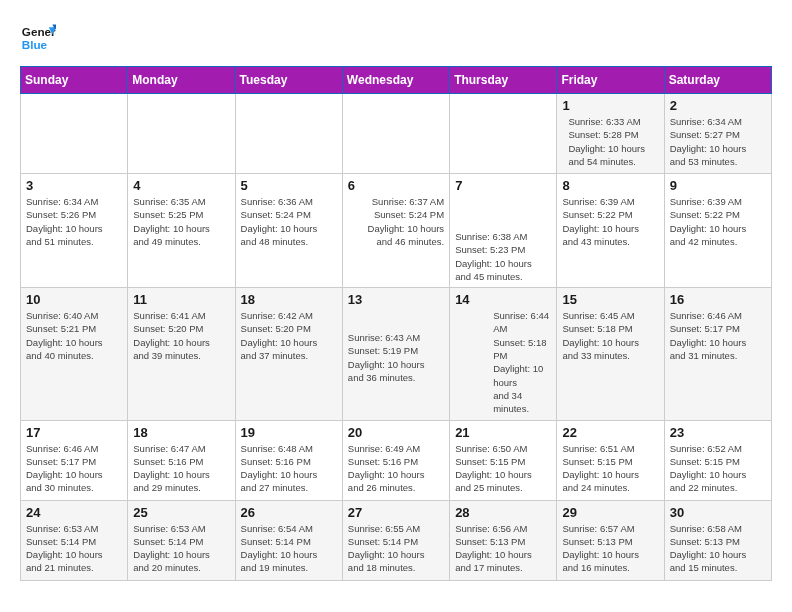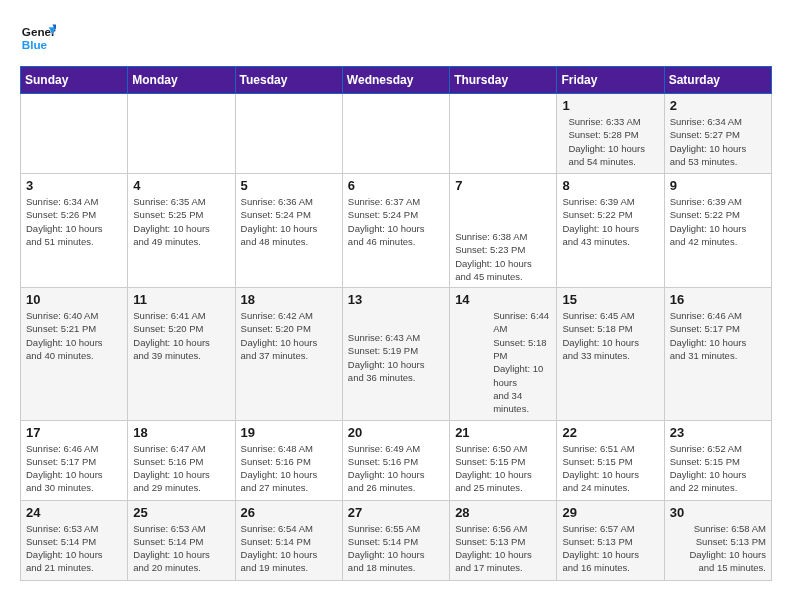--- a/index.html
+++ b/index.html
@@ -35,21 +35,21 @@
     }
     .location {
       font-size: 16px;
       color: #555;
     }
     table {
       width: 100%;
       border-collapse: collapse;
     }
     thead tr {
-      background: #4c1d95;
+      background: #a21caf;
     }
     thead th {
       color: #fff;
       font-size: 12px;
       font-weight: bold;
       padding: 6px 4px;
       text-align: left;
       border: 1px solid #1565C0;
     }
     tbody tr {
@@ -152,21 +152,21 @@
         </td>
         <td>
           <span class="day-num">5</span>
           <div class="day-info" style="white-space: pre-line;">Sunrise: 6:36 AM
 Sunset: 5:24 PM
 Daylight: 10 hours
 and 48 minutes.</div>
         </td>
         <td>
           <span class="day-num">6</span>
-          <div class="day-info" style="white-space: pre-line;">Sunrise: 6:37 AM
+          <div class="day-info" style="white-space: pre-line; text-align: right;">Sunrise: 6:37 AM
 Sunset: 5:24 PM
 Daylight: 10 hours
 and 46 minutes.</div>
         </td>
         <td>
           <span class="day-num">7</span>
           <div class="day-info" style="white-space: pre-line; margin-top: 37px;">Sunrise: 6:38 AM
 Sunset: 5:23 PM
 Daylight: 10 hours
 and 45 minutes.</div>
@@ -326,20 +326,20 @@
         </td>
         <td>
           <span class="day-num">29</span>
           <div class="day-info" style="white-space: pre-line;">Sunrise: 6:57 AM
 Sunset: 5:13 PM
 Daylight: 10 hours
 and 16 minutes.</div>
         </td>
         <td>
           <span class="day-num">30</span>
-          <div class="day-info" style="white-space: pre-line; text-align: right;">Sunrise: 6:58 AM
+          <div class="day-info" style="white-space: pre-line;">Sunrise: 6:58 AM
 Sunset: 5:13 PM
 Daylight: 10 hours
 and 15 minutes.</div>
         </td>
       </tr>
     </tbody>
 </table>
 
 </body></html>

